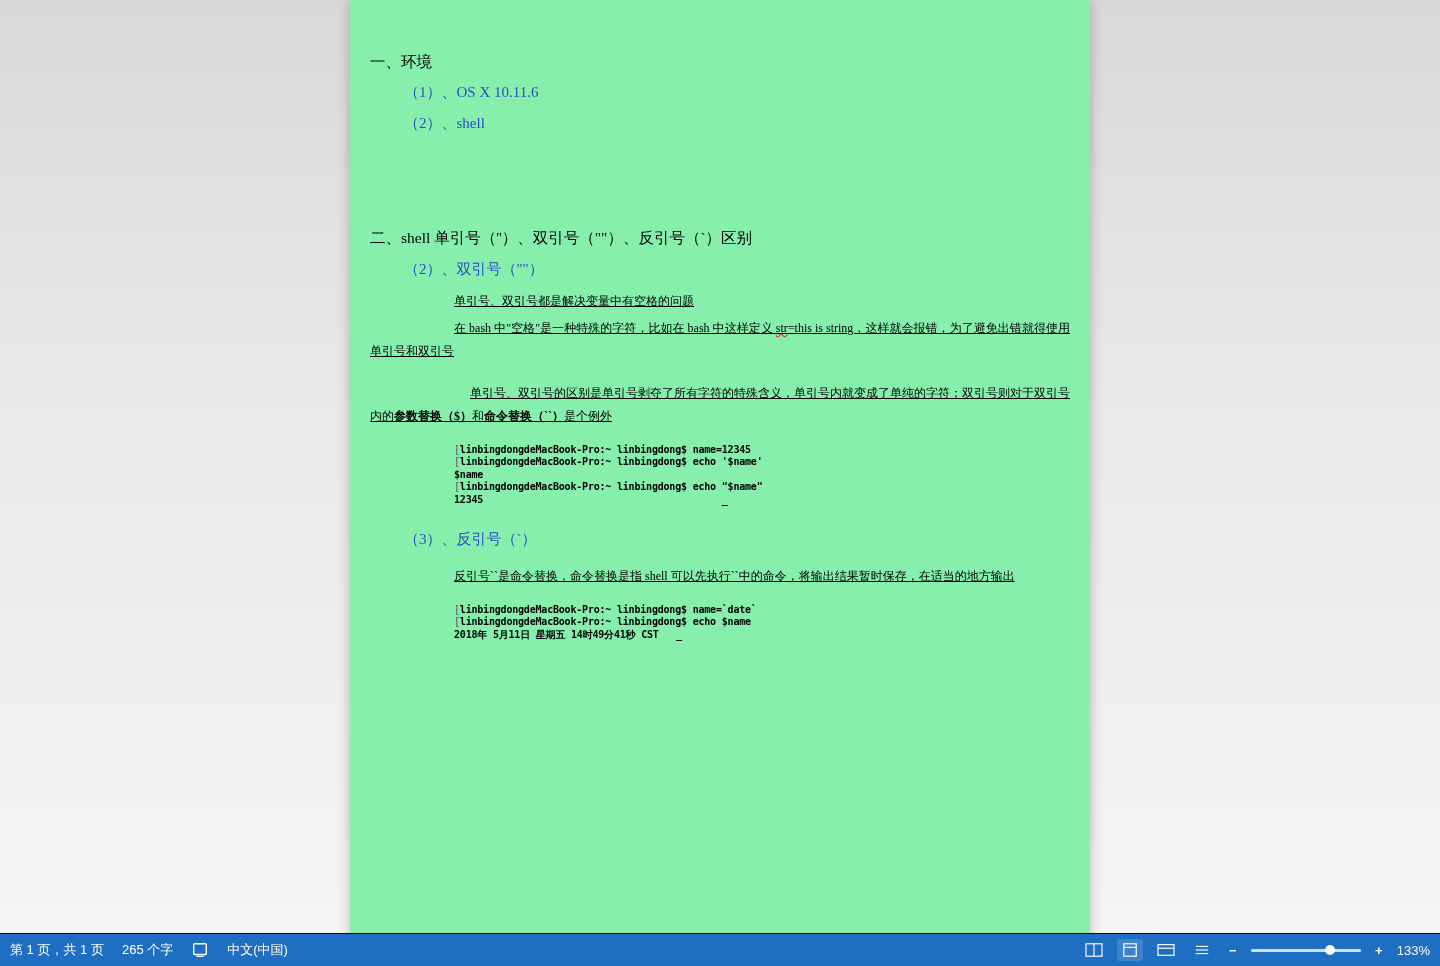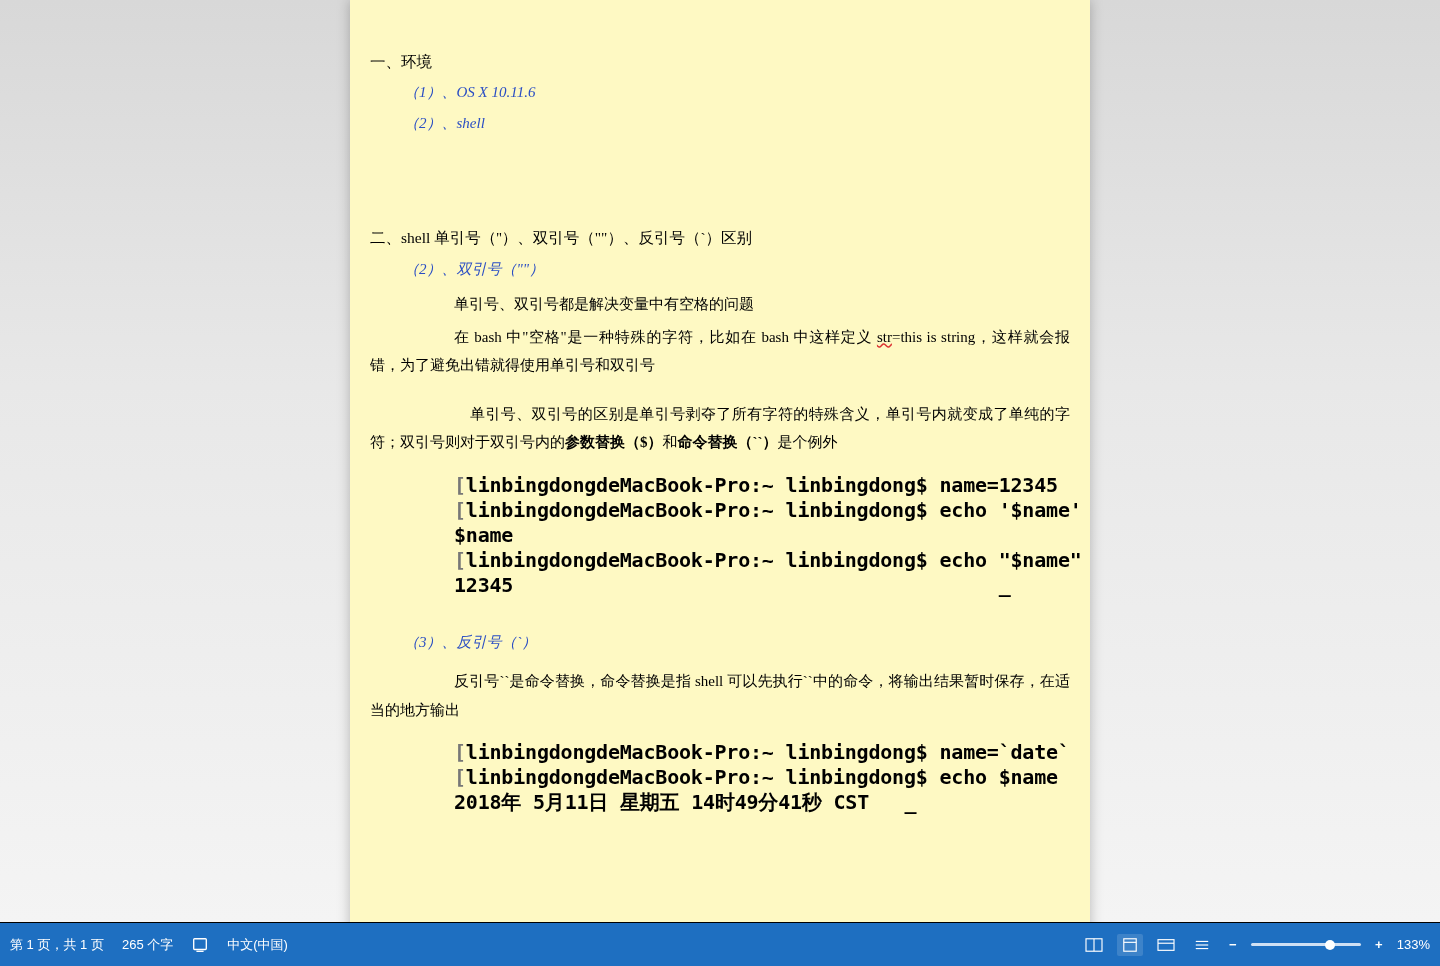--- a/index.html
+++ b/index.html
@@ -10,74 +10,74 @@
     position: relative;
   }
   .workspace {
     position: absolute;
     top: 0; left: 0; right: 0; bottom: 28px;
     display: flex;
     justify-content: center;
     overflow: hidden;
   }
   .page {
-    background: #fef9c3;
+    background: #86efac;
     width: 740px;
     height: 100%;
     box-shadow: 0 0 12px rgba(0,0,0,0.25);
     padding: 50px 20px 20px 20px;
     position: relative;
     font-size: 15px;
     color: #000;
     line-height: 1.5;
   }
   .heading {
     font-family: "SimSun", serif;
     font-size: 15.5px;
     margin-bottom: 6px;
   }
   .sub-link {
     color: #2a4ec4;
     font-family: "SimSun", serif;
     margin-left: 34px;
     margin-top: 8px;
     margin-bottom: 2px;
-    font-style: italic;
   }
   .gap-large { height: 90px; }
   .para {
     font-family: "SimSun", serif;
-    font-size: 15px;
+    font-size: 12px;
     text-indent: 0;
     margin-top: 4px;
     line-height: 1.9;
+    text-decoration: underline;
   }
   .codeimg {
     font-family: "Menlo", "DejaVu Sans Mono", monospace;
-    font-size: 20px;
+    font-size: 10px;
     font-weight: 600;
     white-space: pre;
     margin-left: 84px;
     margin-top: 16px;
     line-height: 1.25;
     letter-spacing: -0.2px;
   }
   .codeimg .open { color:#777; }
   .underline-err {
     text-decoration: underline;
     text-decoration-color: #d33;
     text-decoration-style: wavy;
   }
   .bold { font-weight: 700; margin-top: 9px; }
 
   
   .statusbar {
     position: absolute;
     left:0; right:0; bottom:0;
-    height: 44px;
+    height: 33px;
     background: #1b6ec2;
     background: linear-gradient(to right,#165da8,#1b6ec2 30%,#1b6ec2 70%,#165da8);
     background: #1e6fc1;
     display: flex;
     align-items: center;
     color: #fff;
     font-size: 13px;
     padding: 0 10px;
     border-top: 1px solid #000;
   }
@@ -128,21 +128,21 @@
     <div class="para" style="margin-top:20px; text-align:justify;">
       <span style="margin-left:100px;">单引号、双引号的区别是单引号剥夺了所有字符的特殊含义，单引号内就变成了单纯的字符；双引号则对于双引号内的</span><span class="bold">参数替换（$）</span><span>和</span><span class="bold">命令替换（``）</span><span>是个例外</span>
     </div>
 
     <div class="codeimg"><span class="open">[</span><span>linbingdongdeMacBook-Pro:~ linbingdong$ name=12345</span>
 <span class="open">[</span><span>linbingdongdeMacBook-Pro:~ linbingdong$ echo '$name'</span>
 <span>$name</span>
 <span class="open">[</span><span>linbingdongdeMacBook-Pro:~ linbingdong$ echo "$name"</span>
 <span>12345</span>                                         _</div>
 
-    <div class="sub-link" style="margin-top:33px;">（3）、反引号（`）</div>
+    <div class="sub-link" style="margin-top:22px;">（3）、反引号（`）</div>
 
     <div class="para" style="margin-top:14px; text-align:justify;">
       <span style="margin-left:84px;">反引号``是命令替换，命令替换是指 shell 可以先执行``中的命令，将输出结果暂时保存，在适当的地方输出</span>
     </div>
 
     <div class="codeimg" style=""><span class="open">[</span><span>linbingdongdeMacBook-Pro:~ linbingdong$ name=`date`</span>
 <span class="open">[</span><span>linbingdongdeMacBook-Pro:~ linbingdong$ echo $name</span>
 <span>2018年 5月11日 星期五 14时49分41秒 CST</span>   _</div>
 
     <div style="height:84px;"></div>

